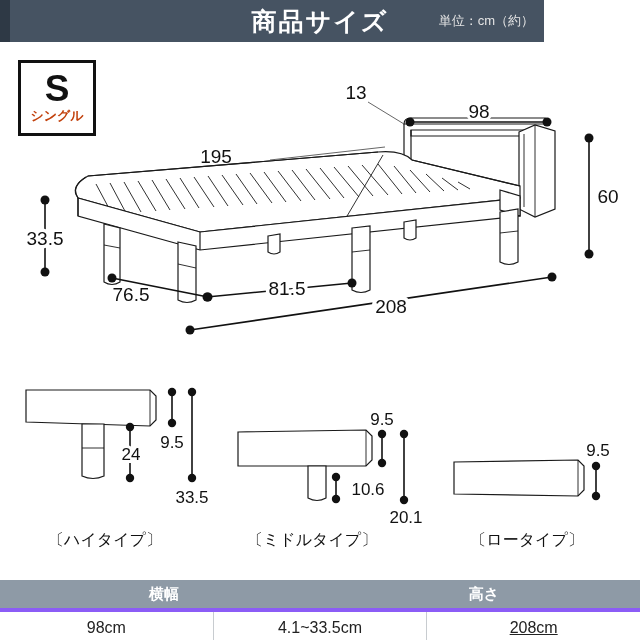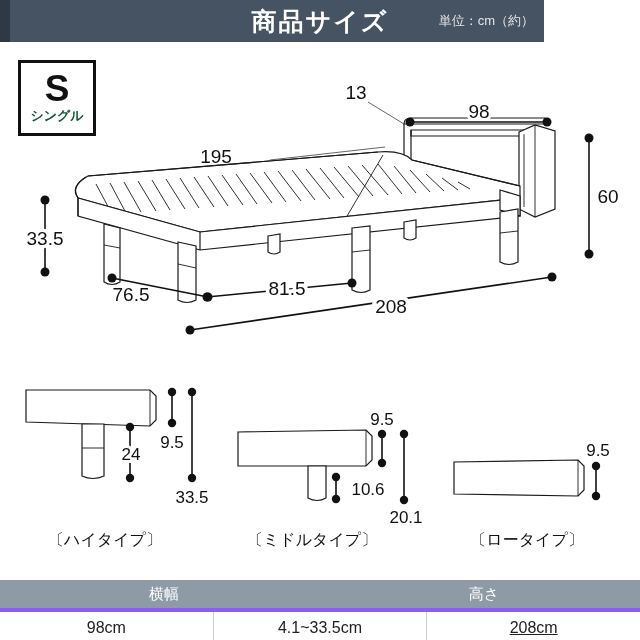--- a/index.html
+++ b/index.html
@@ -34,21 +34,21 @@
   
   .badge {
     position:absolute; left:18px; top:60px;
     width:78px; height:76px;
     border:3px solid #111;
     background:#fff;
     display:flex; flex-direction:column;
     align-items:center; justify-content:center;
   }
   .badge-letter { font-size:37px; font-weight:bold; line-height:0.95; color:#111; }
-  .badge-sub { font-size:13px; font-weight:bold; color:#14532d; margin-top:1px; }
+  .badge-sub { font-size:13px; font-weight:bold; color:#c2410c; margin-top:1px; }
 
   
   svg.draw { position:absolute; left:0; top:0; width:640px; height:640px; }
   .ln { fill:none; stroke:#1a1a1a; stroke-width:1.2; }
   .ln-thin { fill:none; stroke:#1a1a1a; stroke-width:0.9; }
   .slat { fill:none; stroke:#1a1a1a; stroke-width:0.9; }
   .face { fill:#ffffff; stroke:#1a1a1a; stroke-width:1.2; }
   .dimline { stroke:#111; stroke-width:1.6; fill:none; }
   .leader { stroke:#555; stroke-width:0.9; fill:none; }
   .dot { fill:#111; }
@@ -65,21 +65,21 @@
     font-size:16px; fill:#111;
   }
 
   
   .spec-table {
     position:absolute; left:0; top:580px; width:640px;
   }
   .spec-row { display:flex; width:640px; }
   .spec-head { height:28px; background:#8e9aa6; }
   .spec-head .cell {
-    color:#ffffff; font-size:15px; font-weight:normal;
+    color:#ffffff; font-size:15px; font-weight:bold;
     display:flex; align-items:center; justify-content:center;
     height:28px;
     margin-left:8px;
   }
   .spec-body { height:44px; background:#ffffff; border-top:4px solid #8b5cf6; }
   .spec-body .cell {
     color:#222; font-size:16px;
     display:flex; align-items:center; justify-content:center;
     height:31px;
     border-right:1px solid #c8ccd0;

